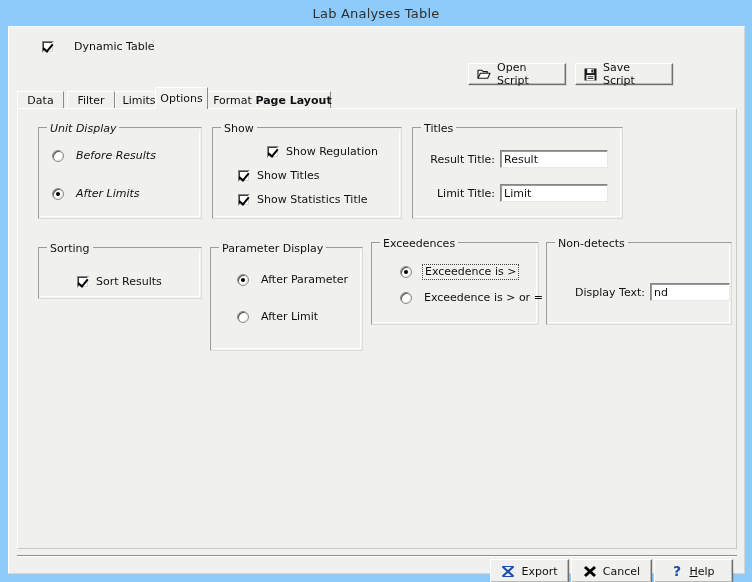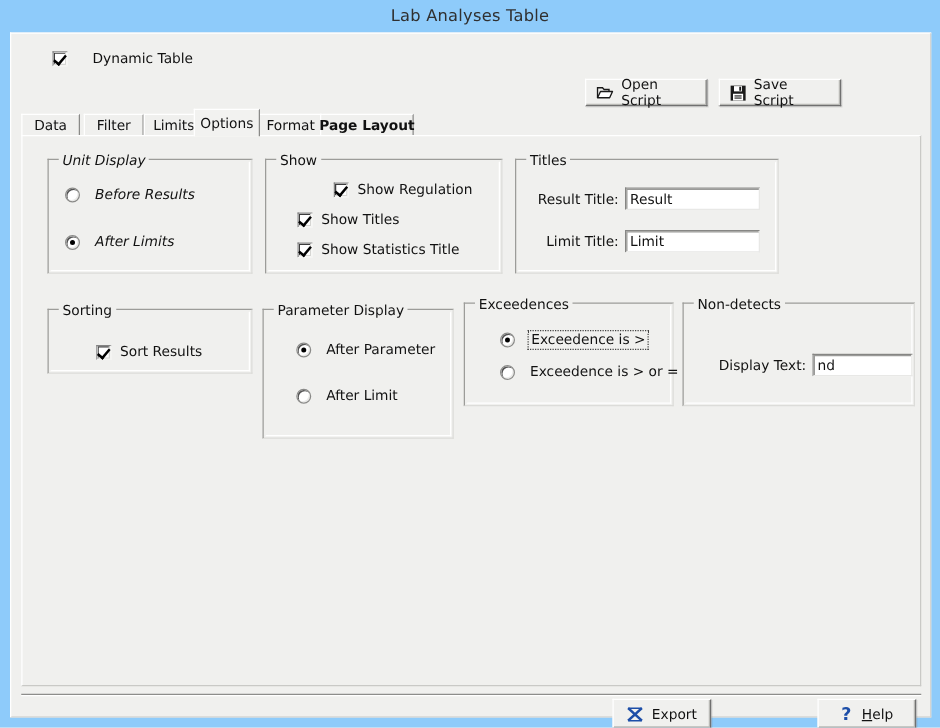--- a/index.html
+++ b/index.html
@@ -464,20 +464,28 @@
     <div class="btn btn-export">
       <span class="icon">
         <svg width="14" height="13" viewBox="0 0 14 13">
           <path d="M1.5 1.5 L12.5 11.5 M12.5 1.5 L1.5 11.5" stroke="#1d4ea8" stroke-width="2.1" fill="none"></path>
           <path d="M1.5 1.5 L12.5 1.5 M1.5 11.5 L12.5 11.5" stroke="#1d4ea8" stroke-width="1.2" fill="none"></path>
         </svg>
       </span>
       <span>Export</span>
     </div>
 
+    <div class="btn btn-cancel">
+      <span class="icon">
+        <svg width="14" height="13" viewBox="0 0 14 13">
+          <path d="M2 2 L12 11 M12 2 L2 11" stroke="#000000" stroke-width="3" stroke-linecap="butt" fill="none"></path>
+        </svg>
+      </span>
+      <span>Cancel</span>
+    </div>
 
     <div class="btn btn-help">
       <span class="icon">
         <svg width="11" height="14" viewBox="0 0 11 14">
           <text x="1" y="12" font-family="DejaVu Sans, sans-serif" font-size="14" font-weight="bold" fill="#1d4ea8">?</text>
         </svg>
       </span>
       <span><span class="u">H</span><span>elp</span></span>
     </div>
 

